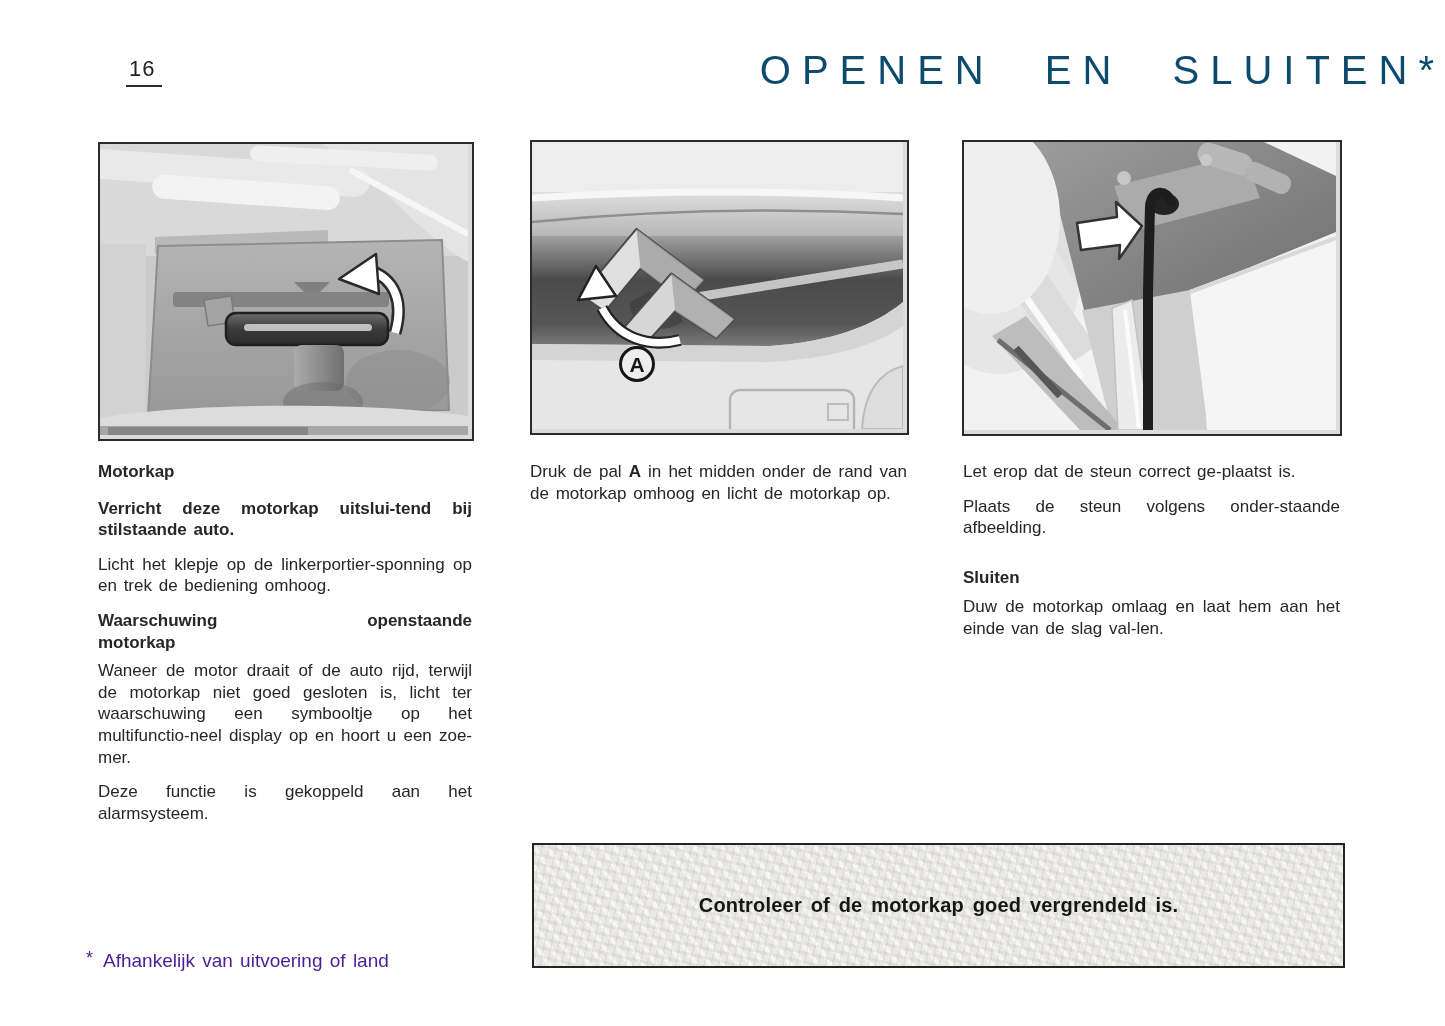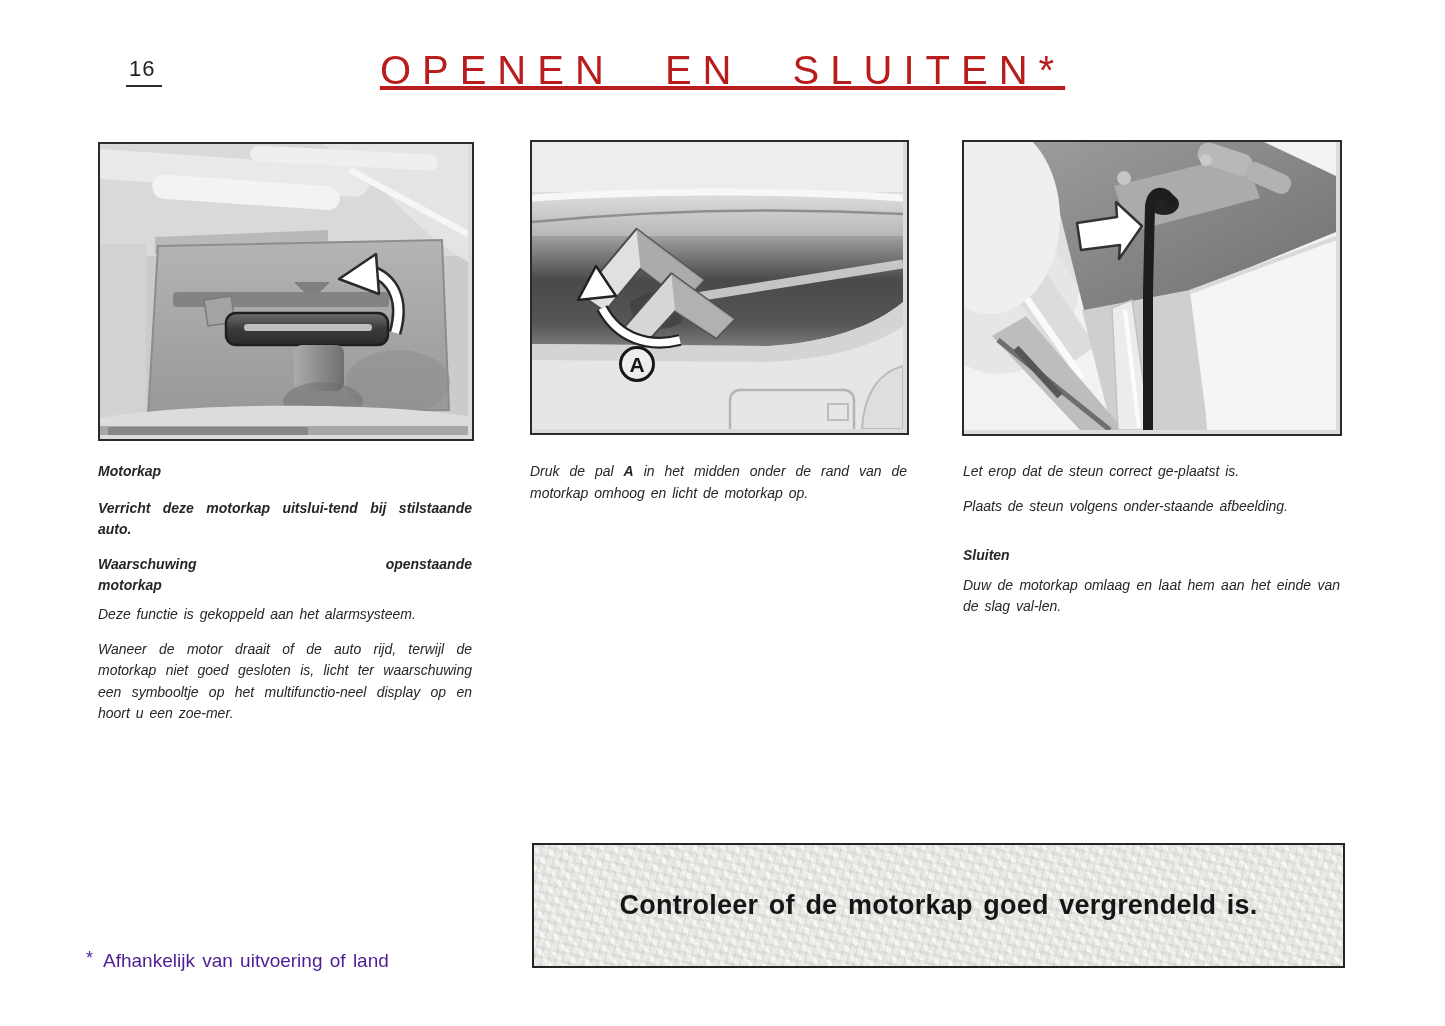--- a/index.html
+++ b/index.html
@@ -7,33 +7,33 @@
     position:relative;width:1445px;height:1026px;background:#ffffff;
     font-family:"Liberation Sans", sans-serif;color:#1f1f1f;overflow:hidden;
     margin:0 auto;
   }
   
   .pagenum{
     position:absolute;left:126px;top:56px;font-size:22px;letter-spacing:1px;
     border-bottom:2px solid #2a2a2a;padding:0 7px 3px 3px;color:#222;
   }
   .title{
-    position:absolute;left:0;right:0;top:48px;text-align:center;
-    font-size:40px;font-weight:400;letter-spacing:11px;word-spacing:28px;color:#b91c1c;text-decoration:underline;
+    position:absolute;left:0;right:0;top:48px;text-align:right;
+    font-size:40px;font-weight:400;letter-spacing:11px;word-spacing:28px;color:#0c4a6e;
   }
   
   .fig{position:absolute;border:2px solid #2b2b2b;background:#dcdcdc;}
   .fig svg{display:block;}
   #fig1{left:98px;top:142px;width:372px;height:295px;}
   #fig2{left:530px;top:140px;width:375px;height:291px;}
   #fig3{left:962px;top:140px;width:376px;height:292px;}
   
   .col{
-    position:absolute;top:461px;font-size:14px;line-height:21.6px;
-    text-align:justify;word-spacing:2px;color:#262626;font-style:italic;
+    position:absolute;top:461px;font-size:17px;line-height:21.6px;
+    text-align:justify;word-spacing:2px;color:#262626;
   }
   #col-left{left:98px;width:374px;}
   #col-middle{left:530px;width:377px;}
   #col-right{left:963px;width:377px;}
   .col p{margin:0 0 13px 0;}
   .h1{font-weight:700;margin:0 0 15px 0;}
   .lead{font-weight:700;}
   .h2{font-weight:700;margin:7px 0 7px 0;}
   .h2 .spread{display:flex;justify-content:space-between;}
   .h3{font-weight:700;margin:28px 0 8px 0;}
@@ -41,21 +41,21 @@
   
   .notice{
     position:absolute;left:532px;top:843px;width:809px;height:121px;
     border:2px solid #242424;display:flex;align-items:center;justify-content:center;
     background-color:#eae9e5;
     background-image:
       repeating-linear-gradient(13deg, rgba(158,158,150,.14) 0 3px, rgba(0,0,0,0) 3px 9px),
       repeating-linear-gradient(101deg, rgba(150,150,143,.12) 0 2px, rgba(0,0,0,0) 2px 7px),
       repeating-linear-gradient(55deg, rgba(255,255,255,.55) 0 4px, rgba(0,0,0,0) 4px 11px);
   }
-  .notice span{font-weight:700;font-size:27px;letter-spacing:.2px;color:#161616;word-spacing:3px;}
+  .notice span{font-weight:700;font-size:20px;letter-spacing:.2px;color:#161616;word-spacing:3px;}
   
   .footnote{position:absolute;left:86px;top:948px;font-size:19px;color:#4c1d95;word-spacing:2px;}
   .footnote .ast{display:inline-block;vertical-align:3px;margin-right:10px;font-size:18px;}
 </style>
 </head>
 <body>
 
 <div class="page">
 
   <div class="pagenum">16</div>
@@ -181,29 +181,30 @@
       <path d="M161,168 L175,286" stroke="#fcfcfc" stroke-width="4"></path>
       <ellipse cx="200" cy="62" rx="15" ry="11" fill="#222222"></ellipse>
       <path d="M207,60 C203,48 188,46 186,64 L184,150 L184,288" fill="none" stroke="#1d1d1d" stroke-width="10" stroke-linecap="round"></path>
       <polygon points="178,84 152,60 153,75 113,81 117,108 156,103 155,117" fill="#ffffff" stroke="#333333" stroke-width="2.5" stroke-linejoin="round"></polygon>
     </svg>
   </div>
 
   <div class="col" id="col-left">
     <div class="h1">Motorkap</div>
     <p class="lead">Verricht deze motorkap uitslui-tend bij stilstaande auto.</p>
+    <p>Licht het klepje op de linkerportier-sponning op en trek de bediening omhoog.</p>
     <div class="h2">
       <div class="spread">
         <span>Waarschuwing</span>
         <span>openstaande</span>
       </div>
       <div>motorkap</div>
     </div>
+    <p>Waneer de motor draait of de auto rijd, terwijl de motorkap niet goed gesloten is, licht ter waarschuwing een symbooltje op het multifunctio-neel display op en hoort u een zoe-mer.</p>
     <p>Deze functie is gekoppeld aan het alarmsysteem.</p>
-    <p>Waneer de motor draait of de auto rijd, terwijl de motorkap niet goed gesloten is, licht ter waarschuwing een symbooltje op het multifunctio-neel display op en hoort u een zoe-mer.</p>
   </div>
 
   <div class="col" id="col-middle">
     <p><span>Druk de pal </span><span class="boldA">A</span><span> in het midden onder de rand van de motorkap omhoog en licht de motorkap op.</span></p>
   </div>
 
   <div class="col" id="col-right">
     <p>Let erop dat de steun correct ge-plaatst is.</p>
     <p>Plaats de steun volgens onder-staande afbeelding.</p>
     <div class="h3">Sluiten</div>

